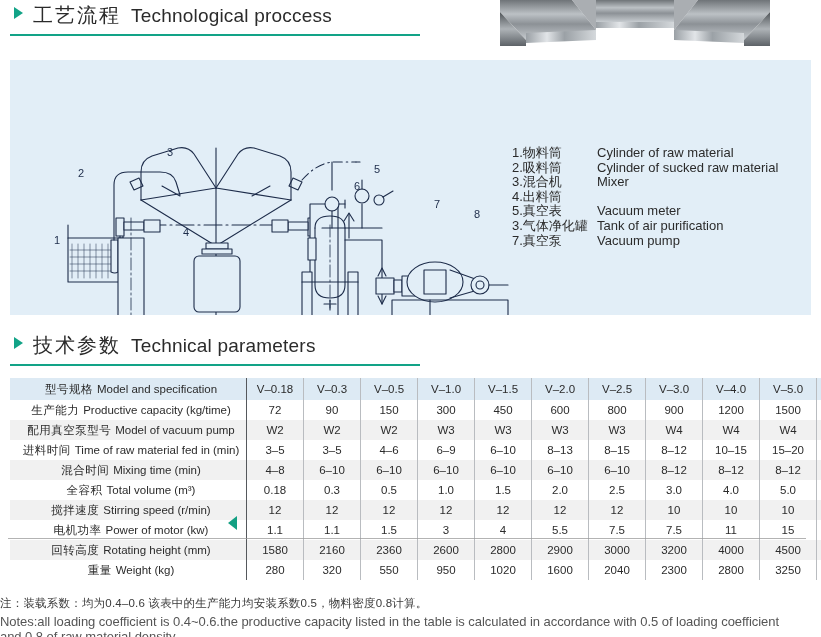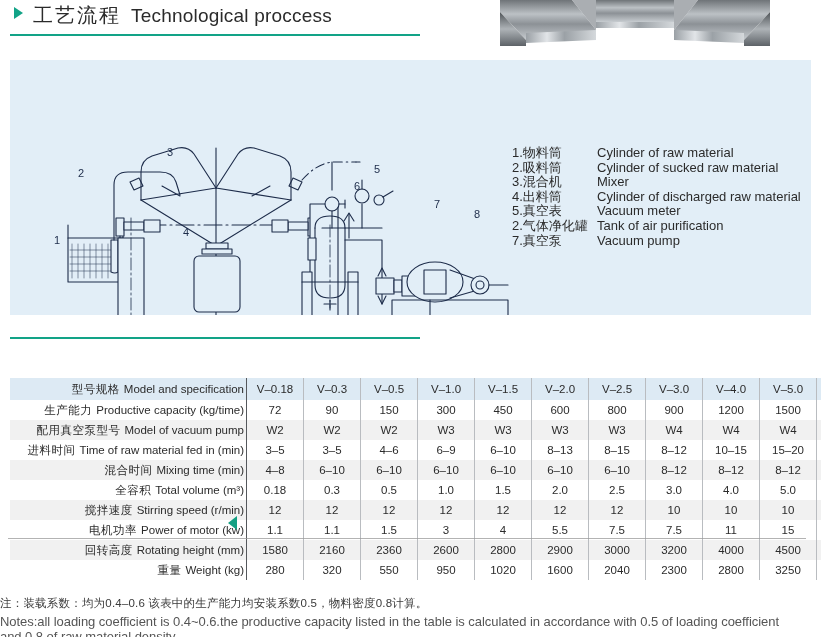--- a/index.html
+++ b/index.html
@@ -113,21 +113,21 @@
   }
   .spec-table td {
     height: 20px;
     padding: 0 2px;
     border: none;
     text-align: center;
     vertical-align: middle;
     white-space: nowrap;
   }
   .spec-table td.lbl {
-    text-align: right;
+    text-align: center;
     padding-left: 8px;
     width: 226px;
   }
   .spec-table td.lbl .cn { letter-spacing: 0.5px; }
   .spec-table td.lbl .en { margin-left: 4px; }
   .spec-table tr.hdr td {
     background: #ddeaf4;
     height: 22px;
   }
   .spec-table tr.odd td  { background: #ffffff; }
@@ -366,38 +366,42 @@
     <div class="legend-row">
       <span class="legend-cn">2.吸料筒</span>
       <span class="legend-en">Cylinder of sucked raw material</span>
     </div>
     <div class="legend-row">
       <span class="legend-cn">3.混合机</span>
       <span class="legend-en">Mixer</span>
     </div>
     <div class="legend-row">
       <span class="legend-cn">4.出料筒</span>
-      <span class="legend-en">Cylinder of discharged raw material</span>
     </div>
     <div class="legend-row">
       <span class="legend-cn">5.真空表</span>
       <span class="legend-en">Vacuum meter</span>
     </div>
     <div class="legend-row">
-      <span class="legend-cn">2.气体净化罐</span>
+      <span class="legend-cn">3.气体净化罐</span>
       <span class="legend-en">Tank of air purification</span>
     </div>
     <div class="legend-row">
       <span class="legend-cn">7.真空泵</span>
       <span class="legend-en">Vacuum pump</span>
     </div>
   </div>
 </div>
 
 <div class="section-head" id="head-params">
+  <div class="head-row">
+    <span class="tri-bullet"></span>
+    <span class="head-cn">技术参数</span>
+    <span class="head-en">Technical parameters</span>
+  </div>
   <div class="head-rule"></div>
 </div>
 
 <table class="spec-table">
   <tbody>
     <tr class="hdr">
       <td class="lbl">
         <span class="cn">型号规格</span><span class="en">Model and specification</span>
       </td>
       <td class="val first">V–0.18</td>

